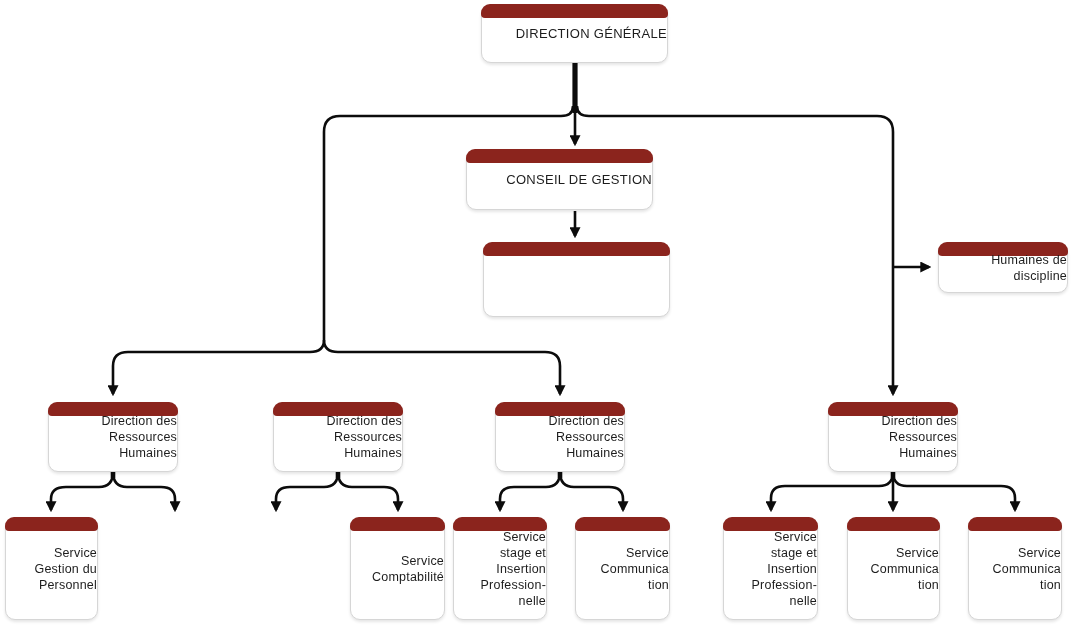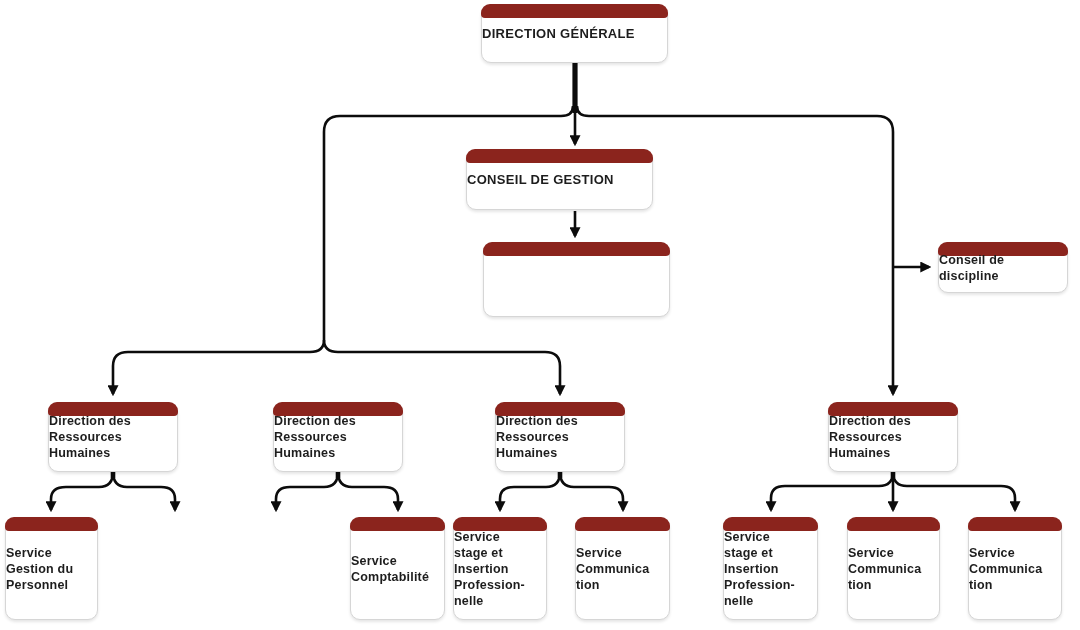--- a/index.html
+++ b/index.html
@@ -17,21 +17,21 @@
     position:absolute;background:var(--bg);border:1px solid var(--border);
     border-radius:10px;box-shadow:0 2px 3px rgba(0,0,0,.10);
     display:flex;align-items:center;justify-content:center;box-sizing:border-box;
   }
   .bar{
     position:absolute;top:-1px;left:-1px;right:-1px;height:14px;
     background:var(--red);border-radius:9px 9px 4px 4px;
   }
   .label{
     position:relative;width:100%;box-sizing:border-box;
-    font-weight:700;color:var(--text);text-align:left;white-space:pre-line;
+    font-weight:400;color:var(--text);text-align:right;white-space:pre-line;
     font-size:12.5px;line-height:16px;letter-spacing:.2px;
   }
   .node-lg .label{font-size:13px;line-height:17px;letter-spacing:.3px;}
 </style>
 </head>
 <body>
 
 <div class="canvas">
 
   <svg class="connectors" viewBox="0 0 1080 630">
@@ -80,21 +80,21 @@
     <span class="bar"></span>
     <span class="label">CONSEIL DE GESTION</span>
   </div>
 
   <div class="node node-lg" style="left:483px;top:242px;width:187px;height:75px">
     <span class="bar"></span>
   </div>
 
   <div class="node" style="left:938px;top:242px;width:130px;height:51px">
     <span class="bar"></span>
-    <span class="label">Conseil de
+    <span class="label">Humaines de
 discipline</span>
   </div>
 
   <div class="node" style="left:48px;top:402px;width:130px;height:70px">
     <span class="bar"></span>
     <span class="label">Direction des
 Ressources
 Humaines</span>
   </div>
   <div class="node" style="left:273px;top:402px;width:130px;height:70px">

